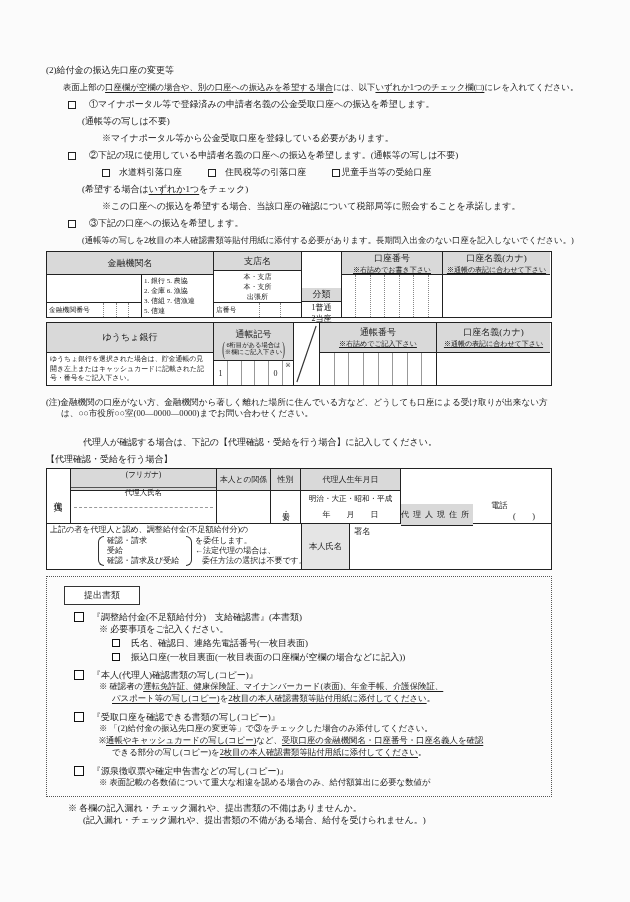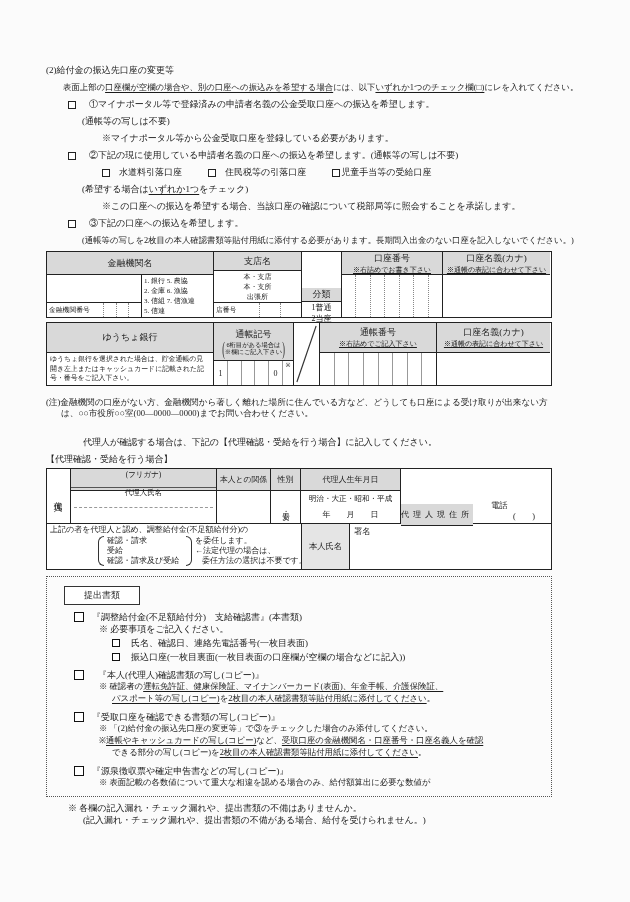--- a/index.html
+++ b/index.html
@@ -355,21 +355,21 @@
     </div>
     <div class="docline" style="padding-left:65px; margin-top:2px;">
       <span class="cb sm"></span>
       <span style="margin-left:11px;">氏名、確認日、連絡先電話番号(一枚目表面)</span>
     </div>
     <div class="docline" style="padding-left:65px; margin-top:2px;">
       <span class="cb sm"></span>
       <span style="margin-left:11px;">振込口座(一枚目裏面(一枚目表面の口座欄が空欄の場合などに記入))</span>
     </div>
 
-    <div class="docline" style="margin-top:6px; padding-left:27px;gap:6px;">
+    <div class="docline" style="margin-top:6px; padding-left:27px;">
       <span class="cb big"></span>
       <span style="margin-left:8px;">『本人(代理人)確認書類の写し(コピー)』</span>
     </div>
     <div class="docline shrink" style="padding-left:52px;">
       <span>※ 確認者の</span>
           <span class="u">運転免許証、健康保険証、マイナンバーカード(表面)、年金手帳、介護保険証、</span>
     </div>
     <div class="docline shrink" style="padding-left:65px;">
       <span class="u">パスポート等の写し(コピー)</span>
           <span>を</span>

